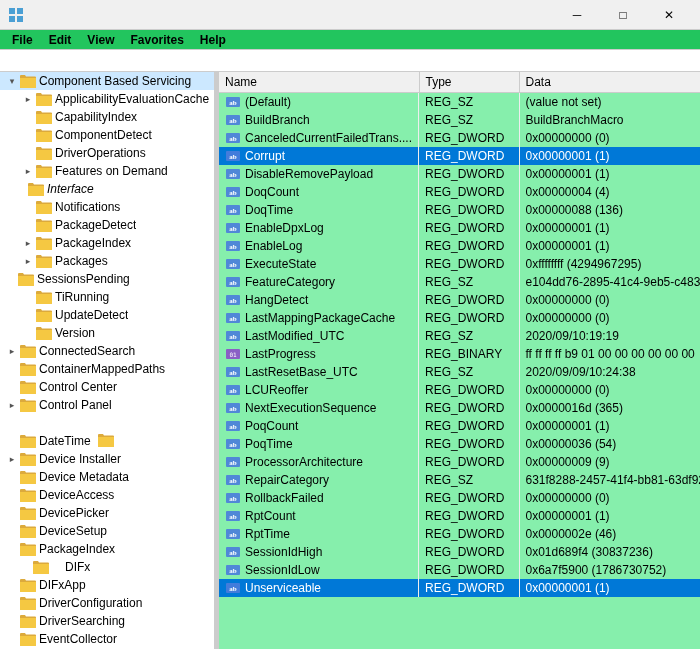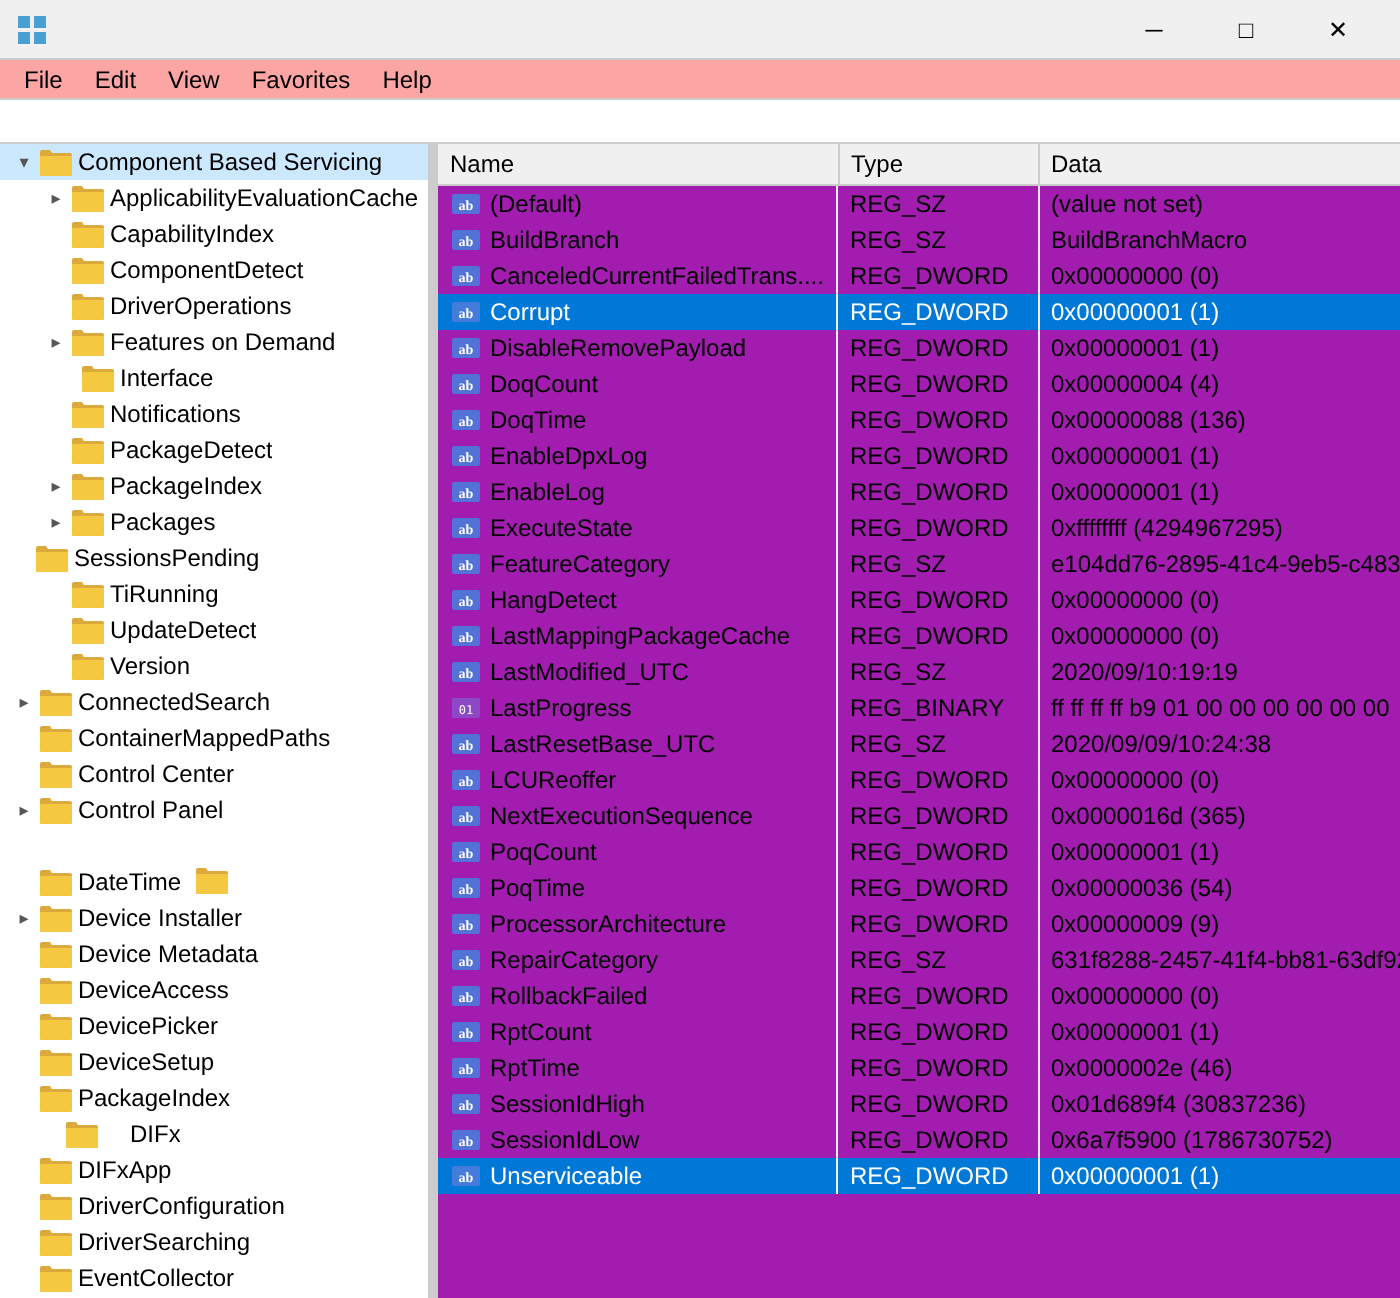--- a/index.html
+++ b/index.html
@@ -14,26 +14,27 @@
       padding: 0 8px;
       border-bottom: 1px solid #ccc;
     }
     #title-bar-icon { width: 16px; height: 16px; margin-right: 6px; display: flex; align-items: center; justify-content: center; }
     #title-bar-title { font-size: 12px; font-weight: normal; }
     #window-controls { margin-left: auto; display: flex; gap: 0; }
     .win-btn { width: 46px; height: 30px; display: flex; align-items: center; justify-content: center; font-size: 12px; cursor: pointer; background: transparent; border: none; }
 
     
     #menu-bar {
-      background: #fca5a5;
+      background: #22c55e;
       display: flex;
       height: 20px;
       align-items: center;
       border-bottom: 1px solid #ccc;
       padding: 0 4px;
+      font-weight: bold;
     }
     .menu-item { padding: 2px 8px; font-size: 12px; cursor: pointer; height: 20px; display: flex; align-items: center; }
 
     
     #address-bar {
       background: white;
       height: 22px;
       display: flex;
       align-items: center;
       border-bottom: 1px solid #ccc;
@@ -67,21 +68,21 @@
       white-space: nowrap;
     }
     
     .tree-toggle { width: 16px; height: 18px; display: flex; align-items: center; justify-content: center; font-size: 9px; color: #555; flex-shrink: 0; }
     .tree-icon { width: 16px; height: 16px; margin-right: 3px; display: flex; align-items: center; justify-content: center; flex-shrink: 0; }
     .tree-label { font-size: 12px; overflow: hidden; text-overflow: ellipsis; }
 
     
     #value-panel {
       flex: 1;
-      background: #a21caf;
+      background: #86efac;
       overflow-y: auto;
       overflow-x: auto;
     }
 
     #value-table {
       width: 100%;
       border-collapse: collapse;
       font-size: 12px;
     }
 
@@ -209,21 +210,21 @@
       <div class="tree-item" style="padding-left: 20px;">
         <span class="tree-toggle">▸</span>
         <span class="tree-icon">
           <svg width="16" height="14" viewBox="0 0 16 14">
             <path d="M0 2 Q0 1 1 1 L5 1 L6 2.5 L15 2.5 Q16 2.5 16 3.5 L16 13 Q16 14 15 14 L1 14 Q0 14 0 13 Z" fill="#DCAA3C"></path>
             <path d="M0 4 L16 4 L16 13 Q16 14 15 14 L1 14 Q0 14 0 13 Z" fill="#F5C842"></path>
           </svg>
         </span>
         <span class="tree-label">Features on Demand</span>
       </div>
-      <div class="tree-item" style="padding-left: 25px;">
+      <div class="tree-item" style="padding-left: 12px; font-style: italic;">
         <span class="tree-toggle"></span>
         <span class="tree-icon">
           <svg width="16" height="14" viewBox="0 0 16 14">
             <path d="M0 2 Q0 1 1 1 L5 1 L6 2.5 L15 2.5 Q16 2.5 16 3.5 L16 13 Q16 14 15 14 L1 14 Q0 14 0 13 Z" fill="#DCAA3C"></path>
             <path d="M0 4 L16 4 L16 13 Q16 14 15 14 L1 14 Q0 14 0 13 Z" fill="#F5C842"></path>
           </svg>
         </span>
         <span class="tree-label">Interface</span>
       </div>
       <div class="tree-item" style="padding-left: 20px;">

